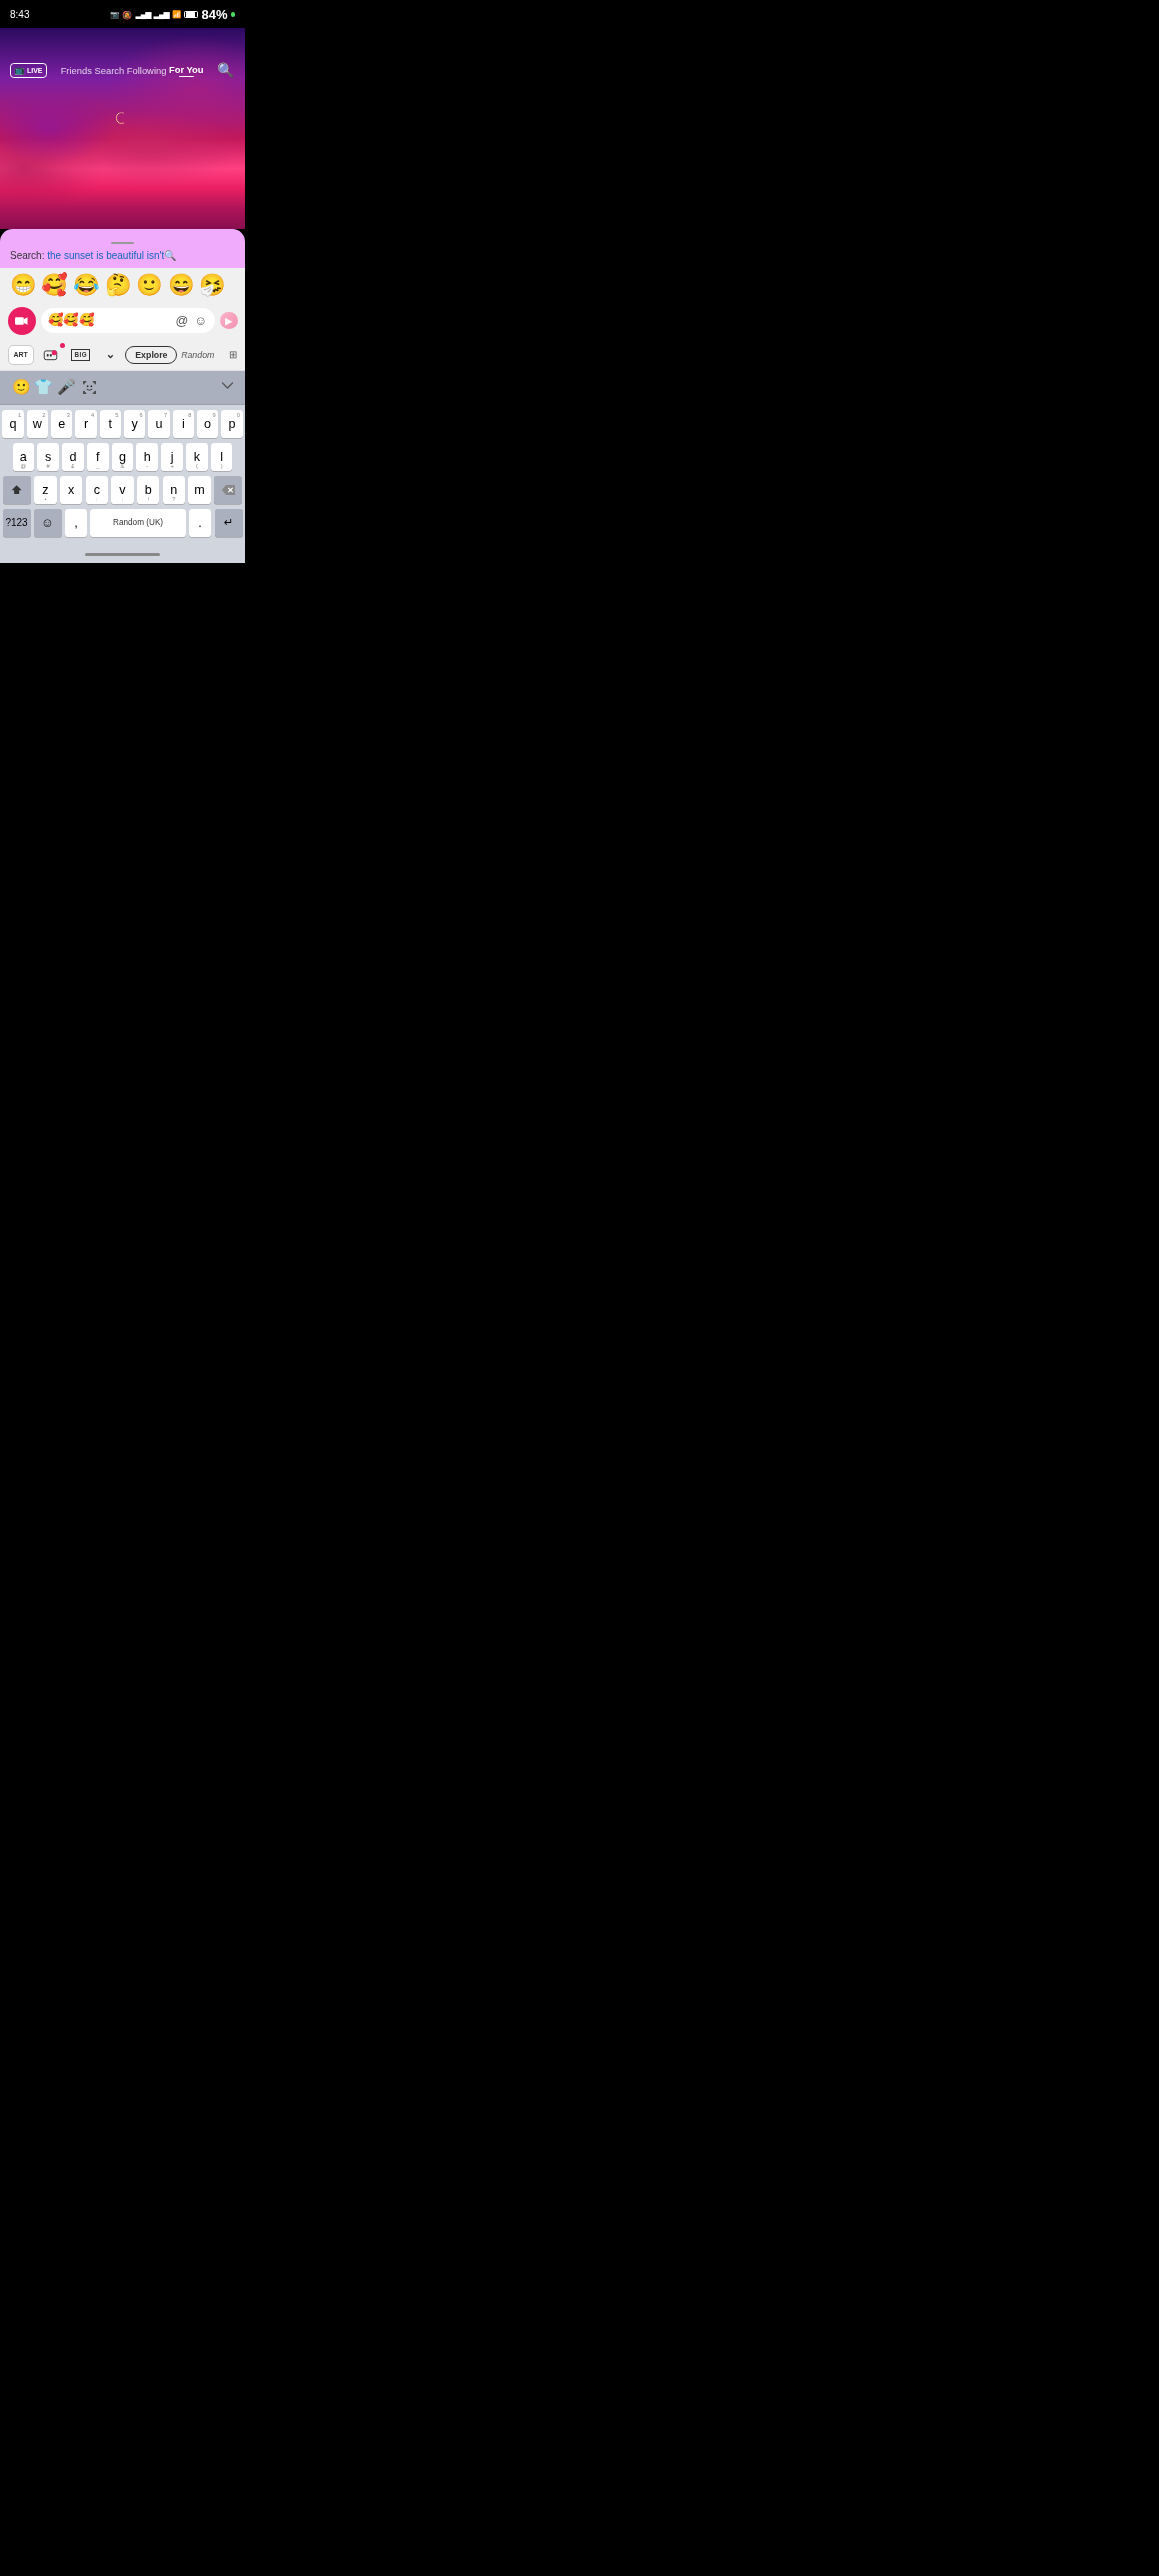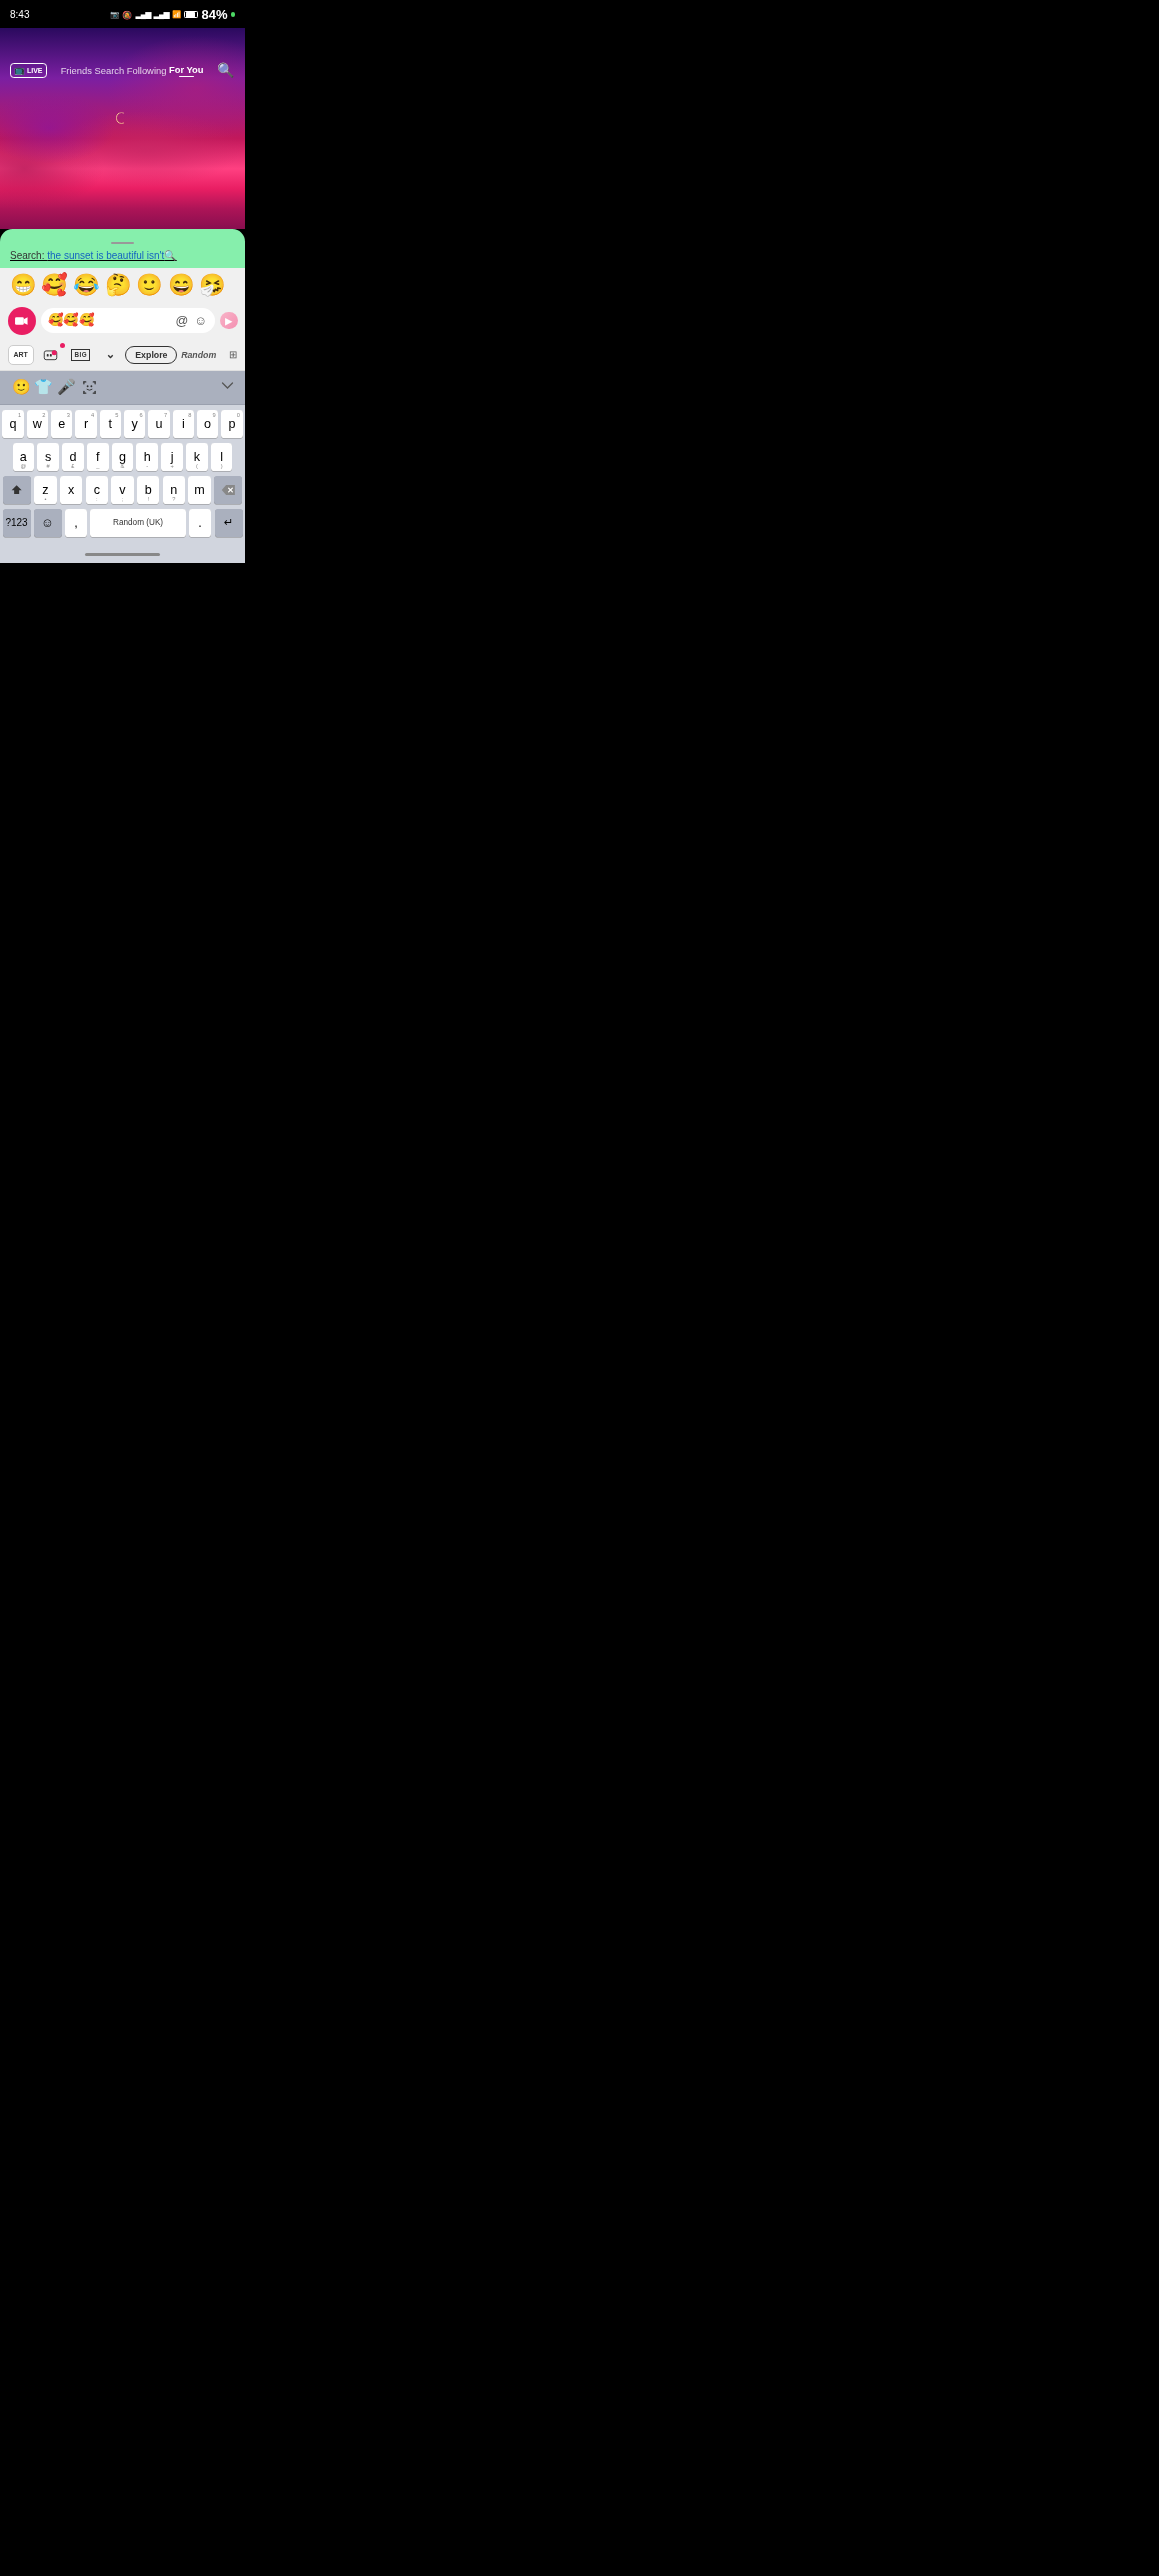--- a/index.html
+++ b/index.html
@@ -141,26 +141,25 @@
       top: 42%;
       width: 11.3px;
       height: 11.3px;
       border: 1.3px solid rgba(255,220,150,0.9);
       border-radius: 50%;
       clip-path: inset(0 30% 0 0);
     }
 
     
     .search-panel {
-      background: #86efac;
+      background: #f0abfc;
       padding: 10px 10px 6.3px;
       border-radius: 12.6px 12.6px 0 0;
       position: relative;
       z-index: 10;
-      text-decoration: underline;
     }
     .search-label {
       color: #333;
       font-weight: 400;
     }
     .search-query {
       color: #1565c0;
       font-weight: 500;
     }
     .search-cursor {
@@ -306,21 +305,21 @@
       font-weight: 600;
       color: #333;
       background: transparent;
       cursor: pointer;
     }
     .random-text {
       font-size: 8.8px;
       color: #555;
       font-style: italic;
       cursor: pointer;
-      font-weight: 700;
+      font-weight: 400;
     }
     .extra-btn {
       margin-left: auto;
       font-size: 10px;
       color: #555;
       cursor: pointer;
     }
 
     
     .keyboard-top {

